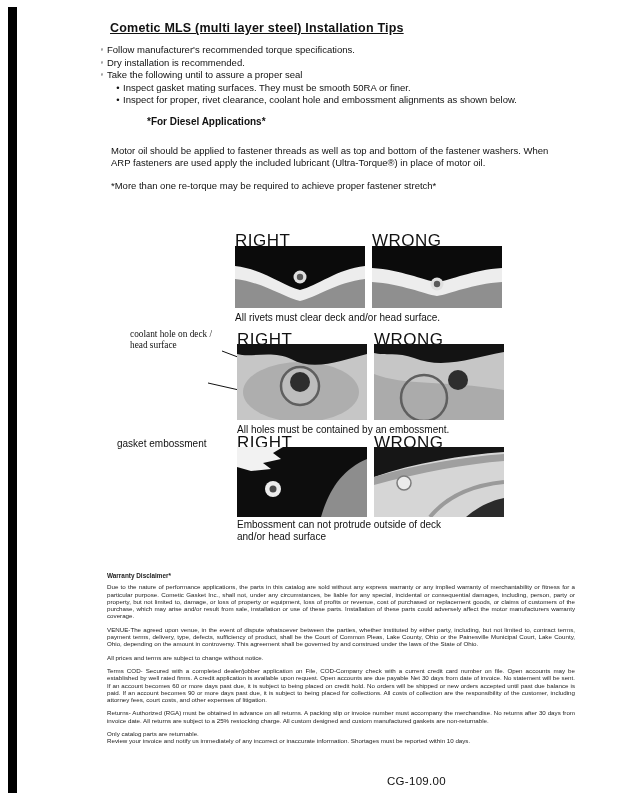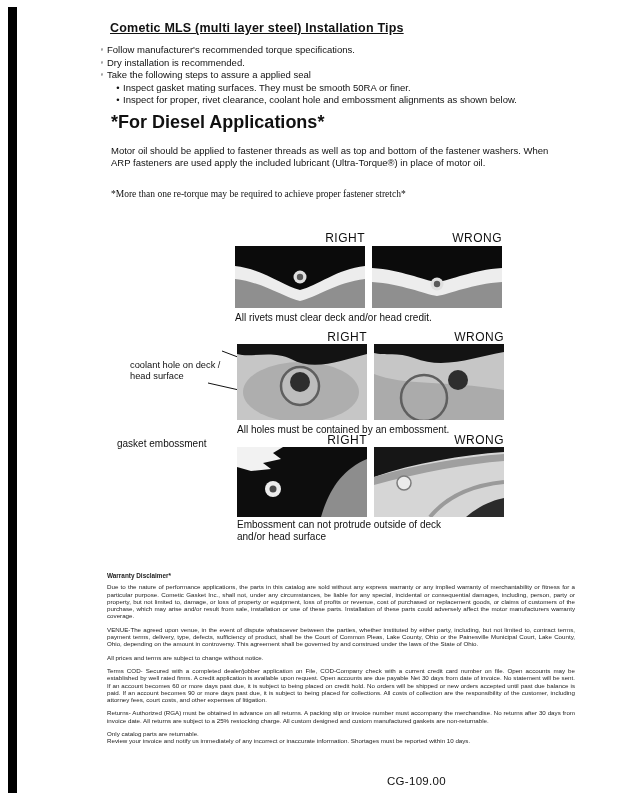--- a/index.html
+++ b/index.html
@@ -15,39 +15,39 @@
     font-size:12.5px; font-weight:bold; text-decoration:underline; letter-spacing:.2px;
   }
 
   .bullets { position:absolute; left:97px; top:44px; width:460px; font-size:9.5px; line-height:11.5px; }
   .bullet-row { display:flex; margin-bottom:1px; }
   .bullet-row .b { width:10px; flex:0 0 10px; text-align:center; font-size:8.5px; }
   .bullet-row.sub { margin-left:16px; }
   .bullet-row.sub .b { font-size:9.5px; }
 
   .diesel { position:absolute; left:111px; top:116px; width:450px; font-size:9.5px; line-height:12px; }
-  .diesel-heading { font-size:18px; font-weight:bold; }
+  .diesel-heading { font-size:10px; font-weight:bold;margin-left:36px; }
   .diesel-p1 { margin-top:17px; }
   .diesel-p2 { margin-top:10px; }
-  .diesel-note { margin-top:19px;font-family:Liberation Serif, serif; }
+  .diesel-note { margin-top:11px; }
 
-  .hdr { position:absolute; width:130px; text-align:right; font-size:12px; letter-spacing:.5px; }
+  .hdr { position:absolute; width:130px; text-align:left; font-size:17px; letter-spacing:.5px; }
   .fig { position:absolute; width:130px; overflow:hidden; }
   .fig svg { display:block; width:100%; height:100%; }
   .caption { position:absolute; font-size:10px; }
 
   .hdr.r1a { left:235px; top:231px; } .hdr.r1b { left:372px; top:231px; }
   .fig.r1a { left:235px; top:246px; height:62px; } .fig.r1b { left:372px; top:246px; height:62px; }
   .caption.r1 { left:235px; top:312px; }
 
   .hdr.r2a { left:237px; top:330px; } .hdr.r2b { left:374px; top:330px; }
   .fig.r2a { left:237px; top:344px; height:76px; } .fig.r2b { left:374px; top:344px; height:76px; }
   .caption.r2 { left:237px; top:424px; }
 
-  .callout1 { position:absolute; left:130px; top:360px; width:92px; font-size:9.3px; line-height:11px; }
+  .callout1 { position:absolute; left:130px; top:329px; width:92px; font-size:9.3px; line-height:11px;font-family:Liberation Serif, serif; }
   .callout2 { position:absolute; left:117px; top:392px; width:92px; font-size:10px; line-height:11px;margin-top:46px; }
   .callout-lines { position:absolute; left:208px; top:346px; width:100px; height:58px; }
 
   .hdr.r3a { left:237px; top:433px; } .hdr.r3b { left:374px; top:433px; }
   .fig.r3a { left:237px; top:447px; height:70px; } .fig.r3b { left:374px; top:447px; height:70px; }
   .caption.r3 { left:237px; top:519px; width:235px; line-height:12px; }
 
   .disclaimer { position:absolute; left:107px; top:572px; width:468px; font-size:6.2px; line-height:7.3px; color:#222; }
   .disc-heading { font-weight:bold; font-size:6.4px; }
   .disc-p { margin-top:6px; text-align:justify; }
@@ -69,21 +69,21 @@
     <div class="bullet-row">
       <span class="b">◦</span>
       <span>Follow manufacturer's recommended torque specifications.</span>
     </div>
     <div class="bullet-row">
       <span class="b">◦</span>
       <span>Dry installation is recommended.</span>
     </div>
     <div class="bullet-row">
       <span class="b">◦</span>
-      <span>Take the following steps to assure a applied seal</span>
+      <span>Take the following until to assure a proper seal</span>
     </div>
     <div class="bullet-row sub">
       <span class="b">•</span>
       <span>Inspect gasket mating surfaces.  They must be smooth 50RA or finer.</span>
     </div>
     <div class="bullet-row sub">
       <span class="b">•</span>
       <span>Inspect for proper, rivet clearance, coolant hole and embossment alignments as shown below.</span>
     </div>
   </div>
@@ -107,21 +107,21 @@
   </div>
   <div class="fig r1b">
     <svg viewBox="0 0 130 62" preserveAspectRatio="none">
       <rect width="130" height="62" fill="#0b0b0b"></rect>
       <path d="M0,22 C30,24 50,34 65,36 C80,34 100,24 130,22 L130,62 L0,62 Z" fill="#ededed"></path>
       <path d="M0,36 C30,38 52,48 65,50 C78,48 100,38 130,36 L130,62 L0,62 Z" fill="#8f8f8f"></path>
       <circle cx="65" cy="38" r="6.5" fill="#e0e0e0"></circle>
       <circle cx="65" cy="38" r="3.2" fill="#5a5a5a"></circle>
     </svg>
   </div>
-  <div class="caption r1">All rivets must clear deck and/or head credit.</div>
+  <div class="caption r1">All rivets must clear deck and/or head surface.</div>
 
   <div class="hdr r2a">RIGHT</div>
   <div class="hdr r2b">WRONG</div>
   <div class="callout1">coolant hole on deck / head surface</div>
   <div class="callout2">gasket embossment</div>
   <svg class="callout-lines" viewBox="0 0 100 58">
     <line x1="14" y1="5" x2="90" y2="34" stroke="#111" stroke-width="1"></line>
     <line x1="0" y1="37" x2="75" y2="54" stroke="#111" stroke-width="1"></line>
   </svg>
   <div class="fig r2a">

